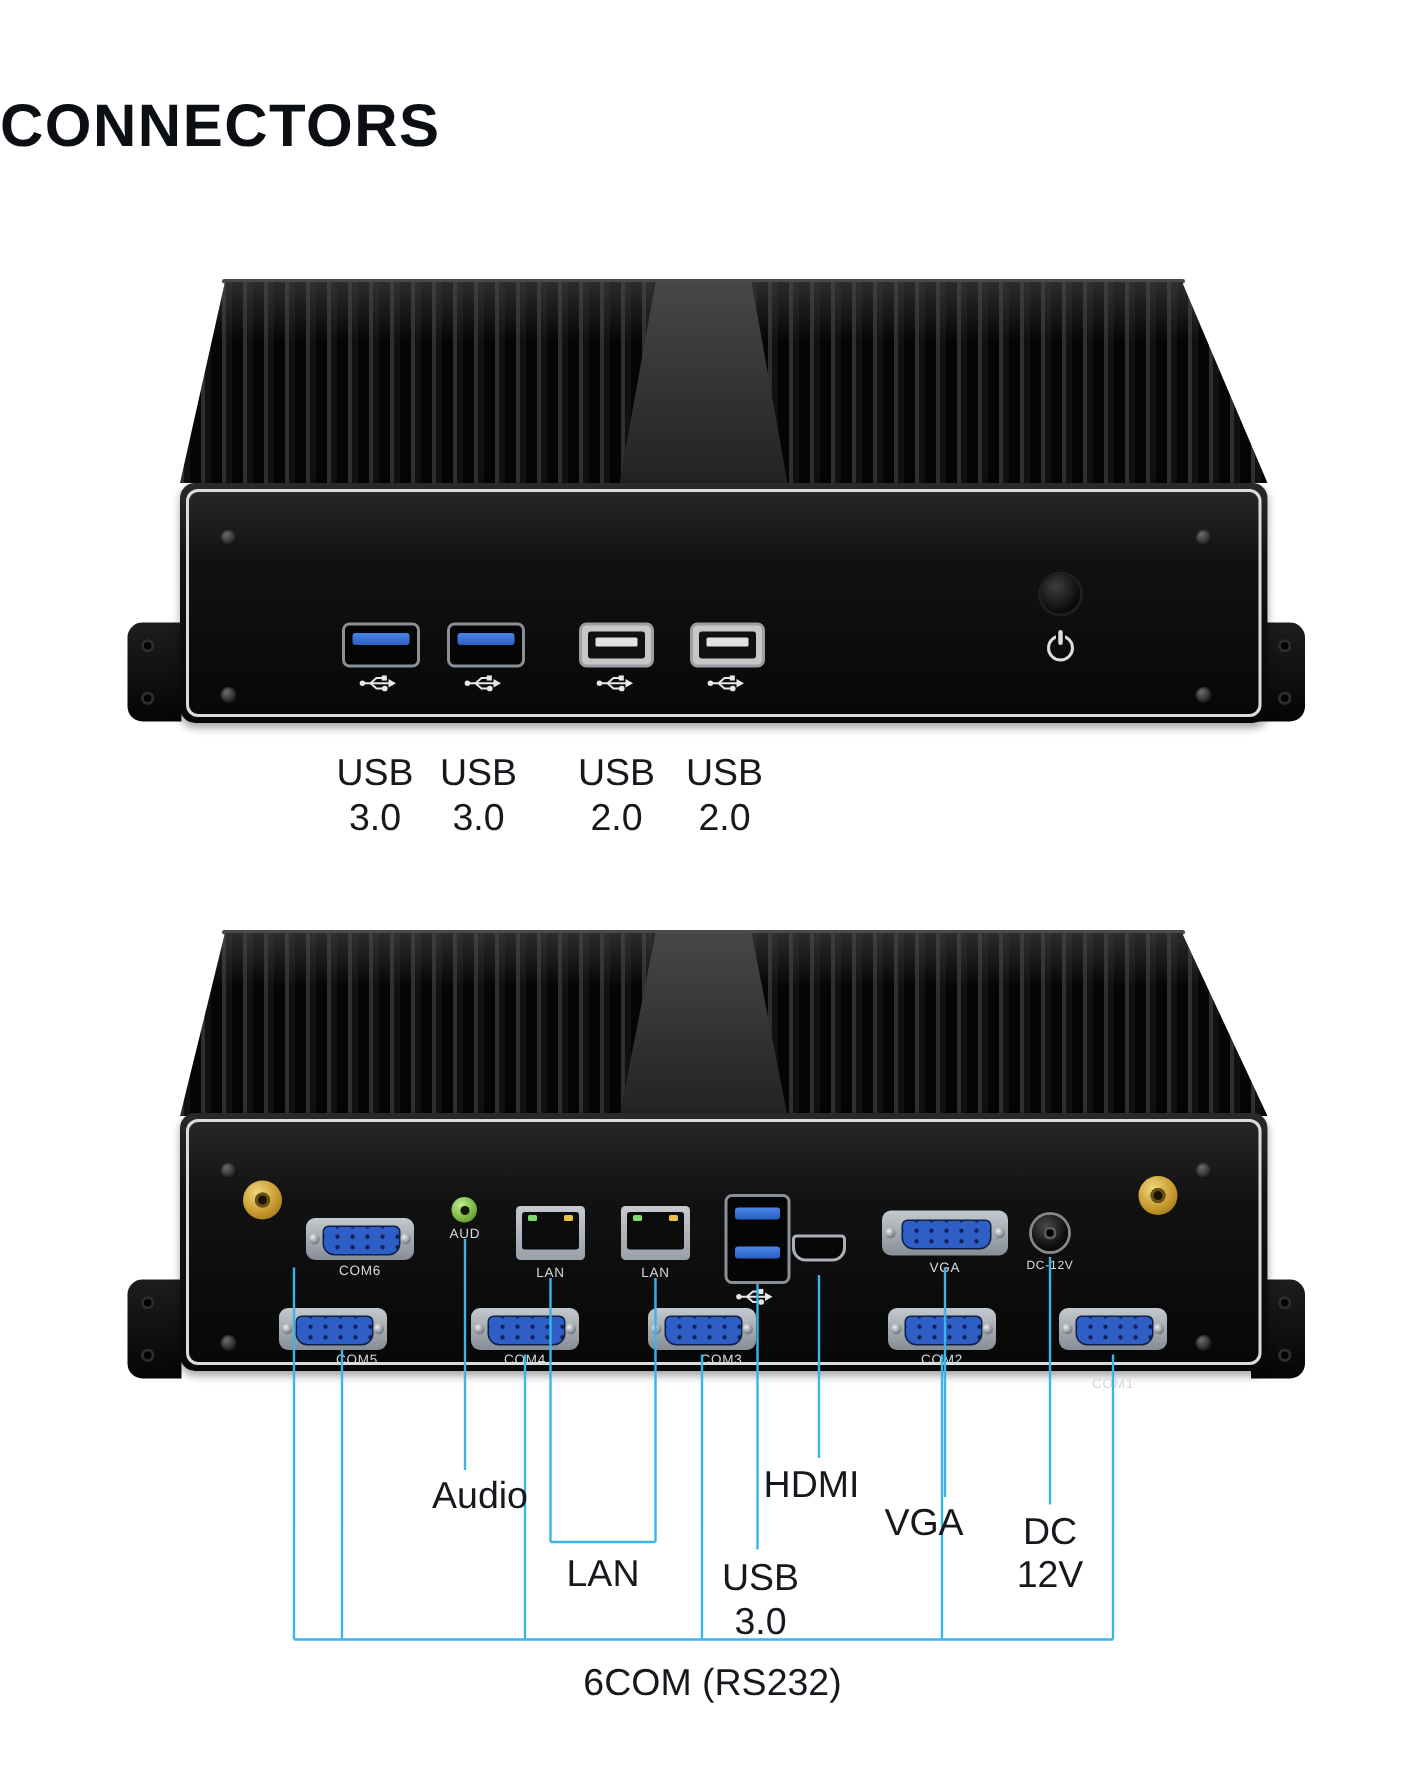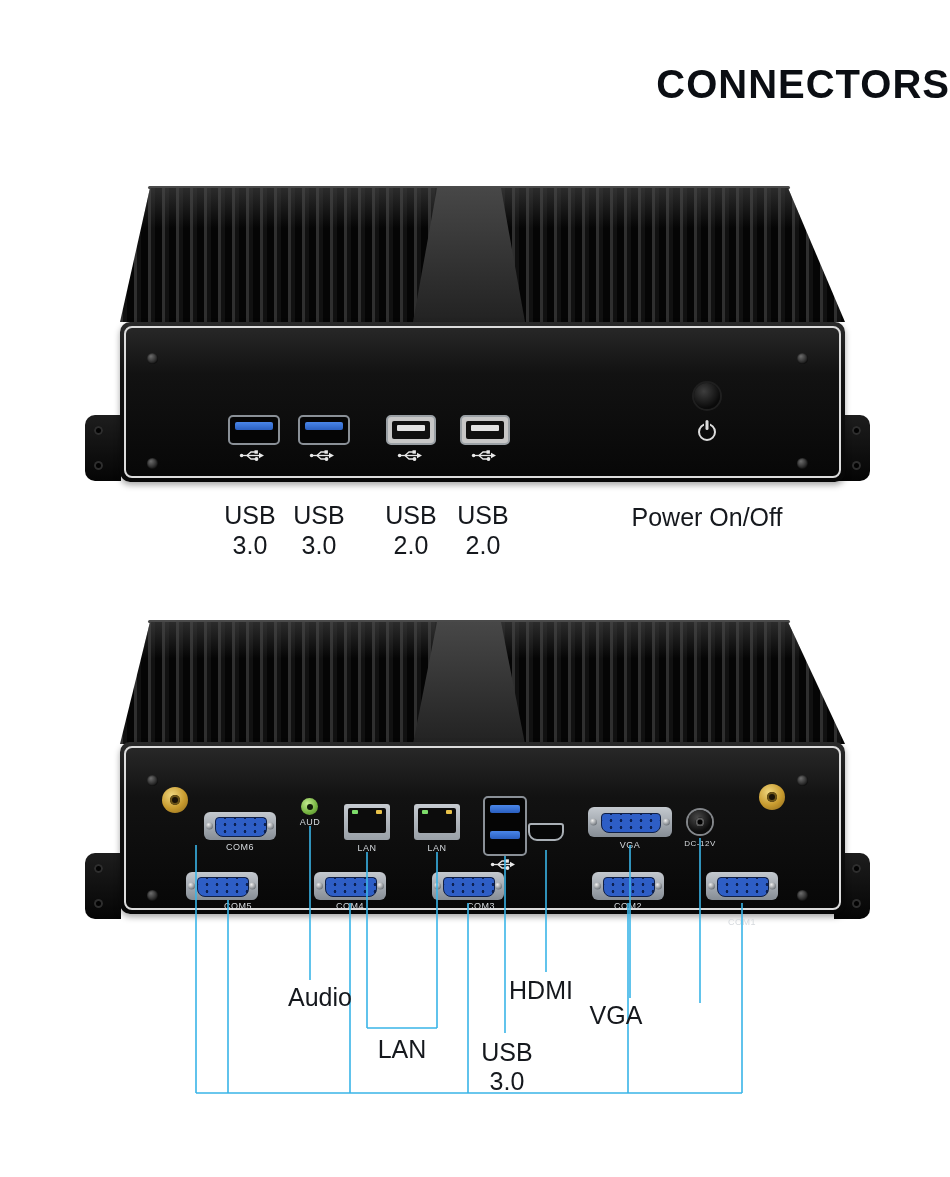--- a/index.html
+++ b/index.html
@@ -1,20 +1,20 @@
 <!DOCTYPE html>
 <html><head>
 <meta charset="utf-8">
 <style>
   html,body{margin:0;padding:0;background:#fff;}
   body{width:950px;height:1177px;position:relative;overflow:hidden;
        font-family:"Liberation Sans",sans-serif;}
   .page{position:absolute;inset:0;}
 
-  .title{position:absolute;top:62px;left:0;width:100%;text-align:right;
+  .title{position:absolute;top:62px;left:0;width:100%;text-align:left;
          font-size:40px;font-weight:700;color:#0b0e13;letter-spacing:1px;}
 
   
   .device{position:absolute;left:85px;width:785px;height:320px;}
   .front{top:170px;} .rear{top:608px;}
 
   .fins{position:absolute;left:0;width:785px;
         background:
           linear-gradient(180deg,rgba(75,75,75,.55),rgba(0,0,0,0) 30%),
           repeating-linear-gradient(90deg,#050505 0 7px,#2f2f2f 7px 10px,#111 10px 14px);
@@ -202,21 +202,20 @@
     <div>3.0</div>
   </div>
   <div class="front-label" style="left:356px;top:500px">
     <div>USB</div>
     <div>2.0</div>
   </div>
   <div class="front-label" style="left:428px;top:500px">
     <div>USB</div>
     <div>2.0</div>
   </div>
-  <div class="front-label" style="left:597px;top:502px;width:220px">Power On/Off</div>
 
   <div class="device rear">
     <div class="rim"></div>
     <div class="fins"></div>
     <div class="channel"></div>
     <div class="ear left"></div>
     <div class="ear right"></div>
     <div class="face">
       <div class="outline"></div>
     </div>
@@ -314,14 +313,19 @@
   </svg>
 
   <div class="clabel" style="left:260px;top:983px">Audio</div>
   <div class="clabel" style="left:342px;top:1035px">LAN</div>
   <div class="clabel" style="left:481px;top:976px">HDMI</div>
   <div class="clabel" style="left:447px;top:1038px">
     <div>USB</div>
     <div>3.0</div>
   </div>
   <div class="clabel" style="left:556px;top:1001px">VGA</div>
+  <div class="clabel" style="left:640px;top:1007px">
+    <div>DC</div>
+    <div>12V</div>
+  </div>
+  <div class="clabel wide" style="left:310px;top:1108px">6COM (RS232)</div>
 
 </div>
 
 </body></html>

